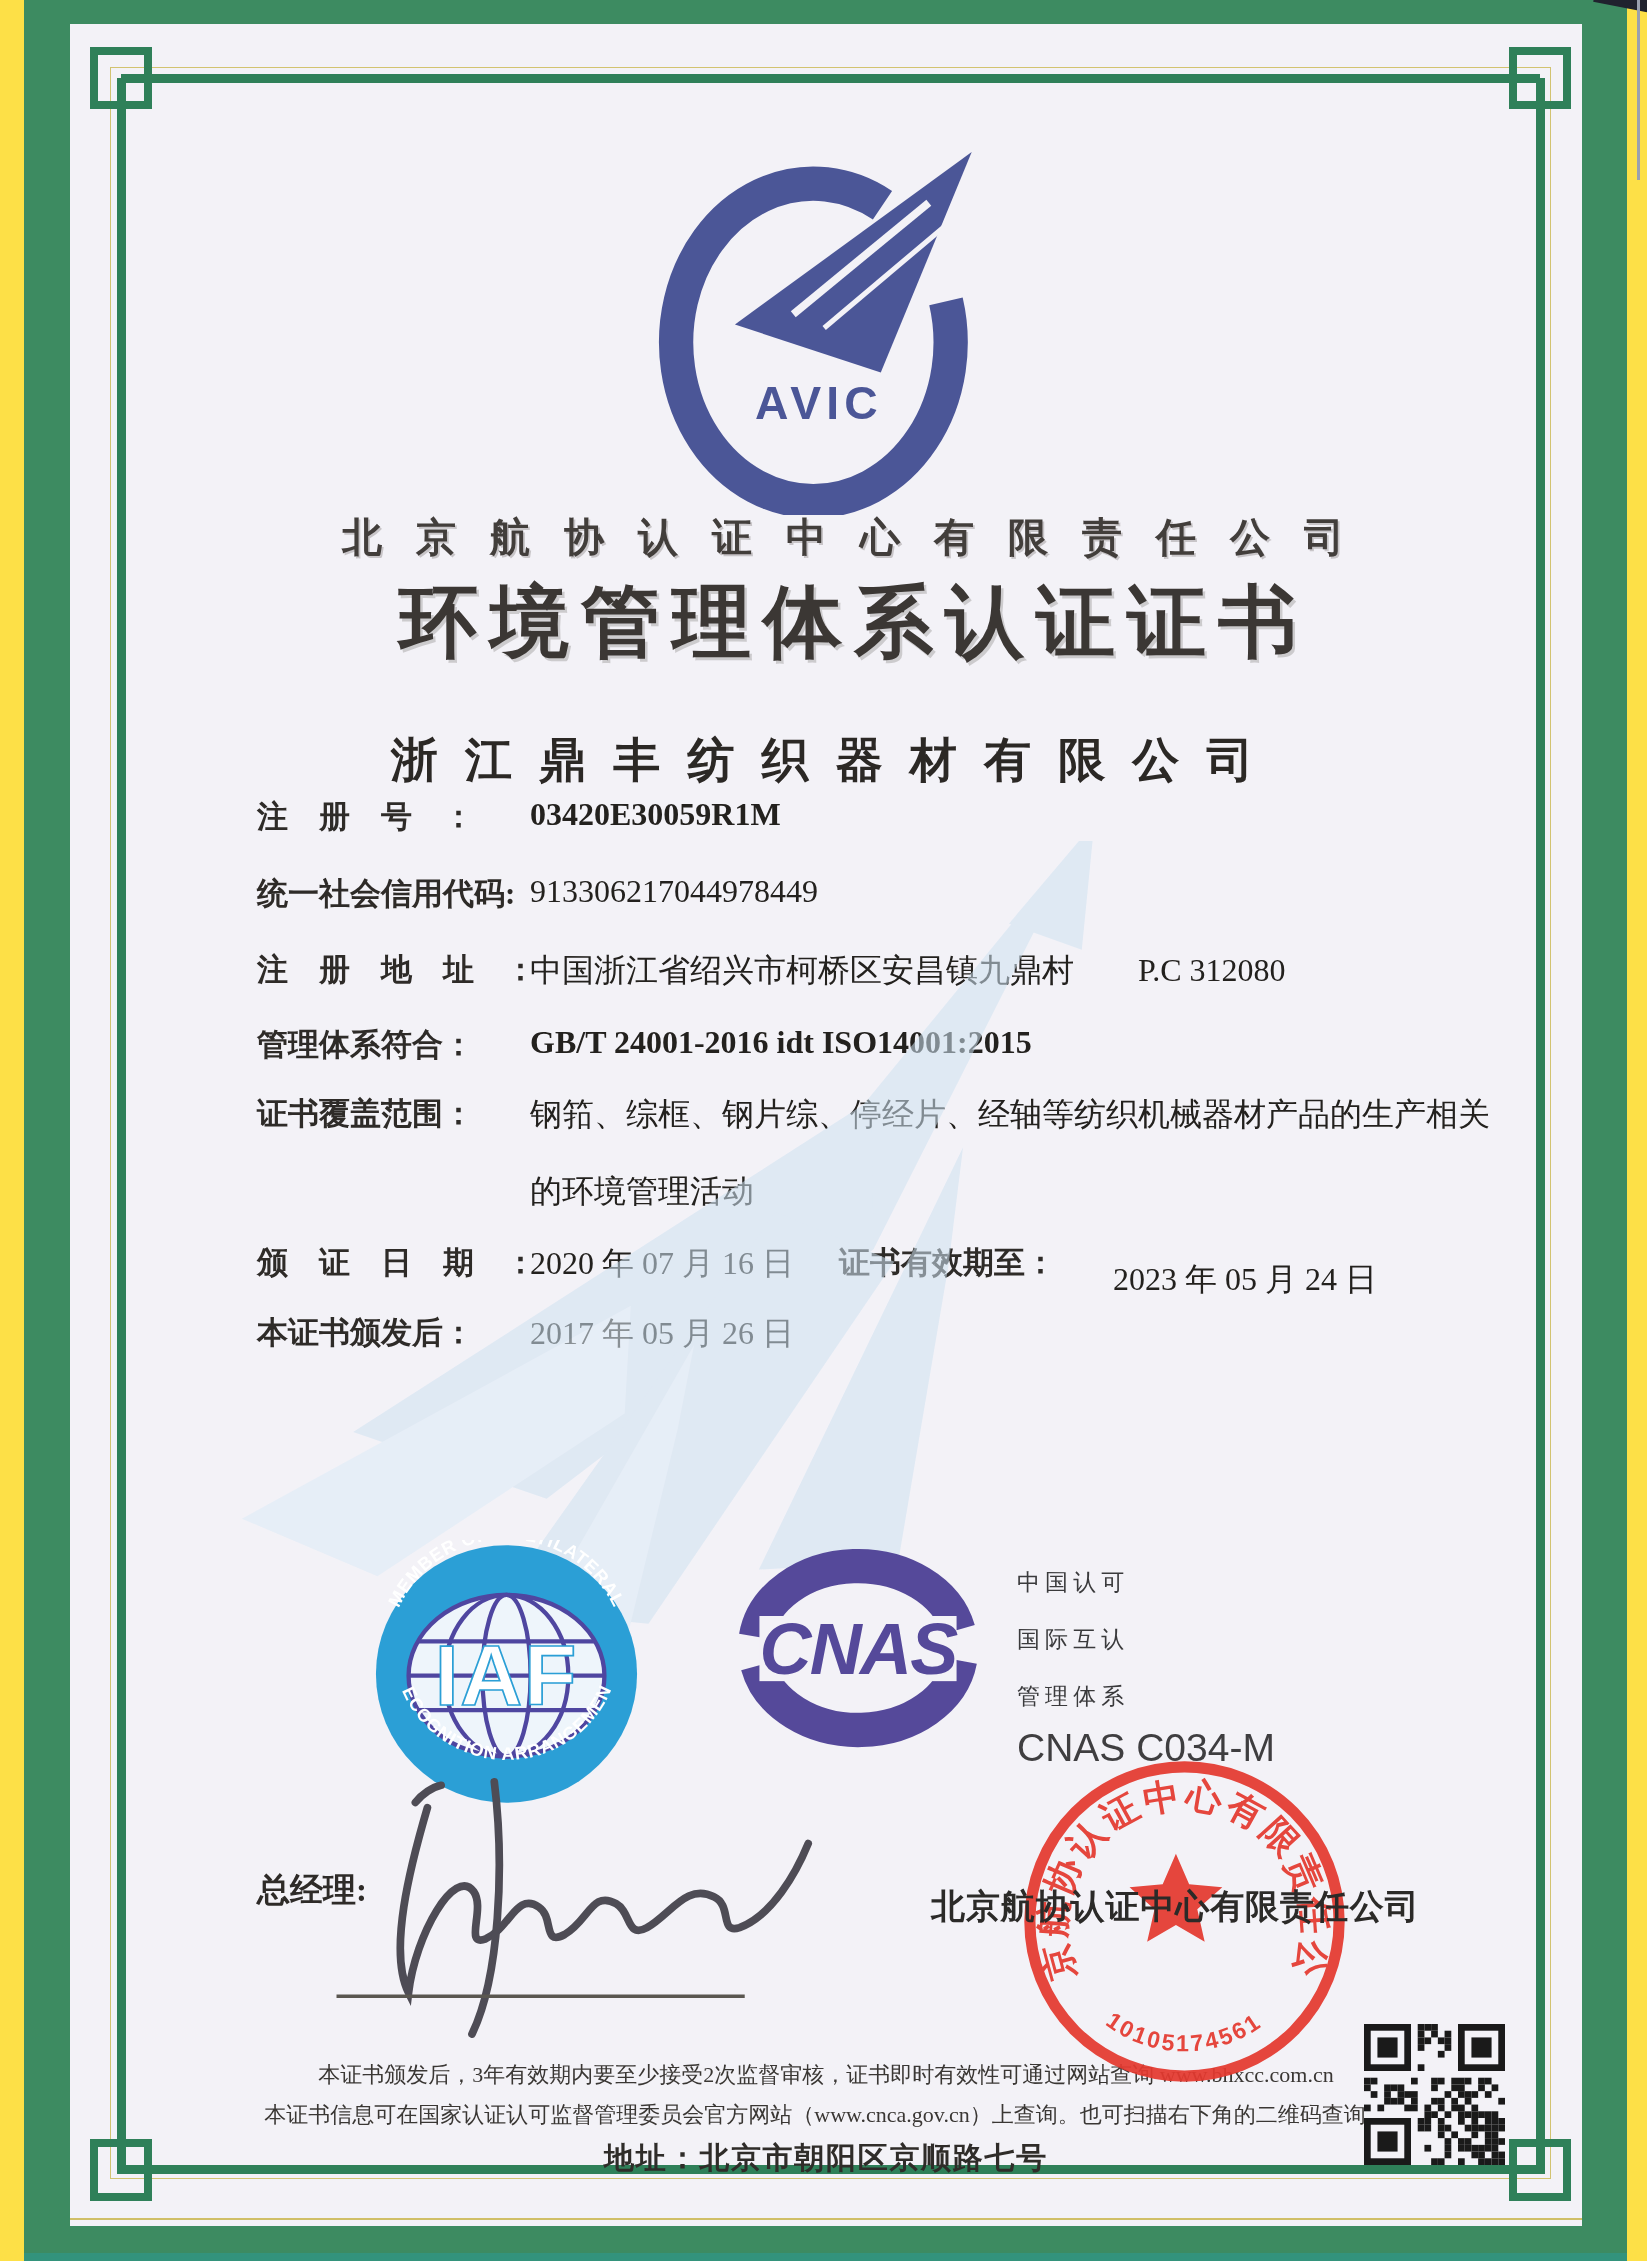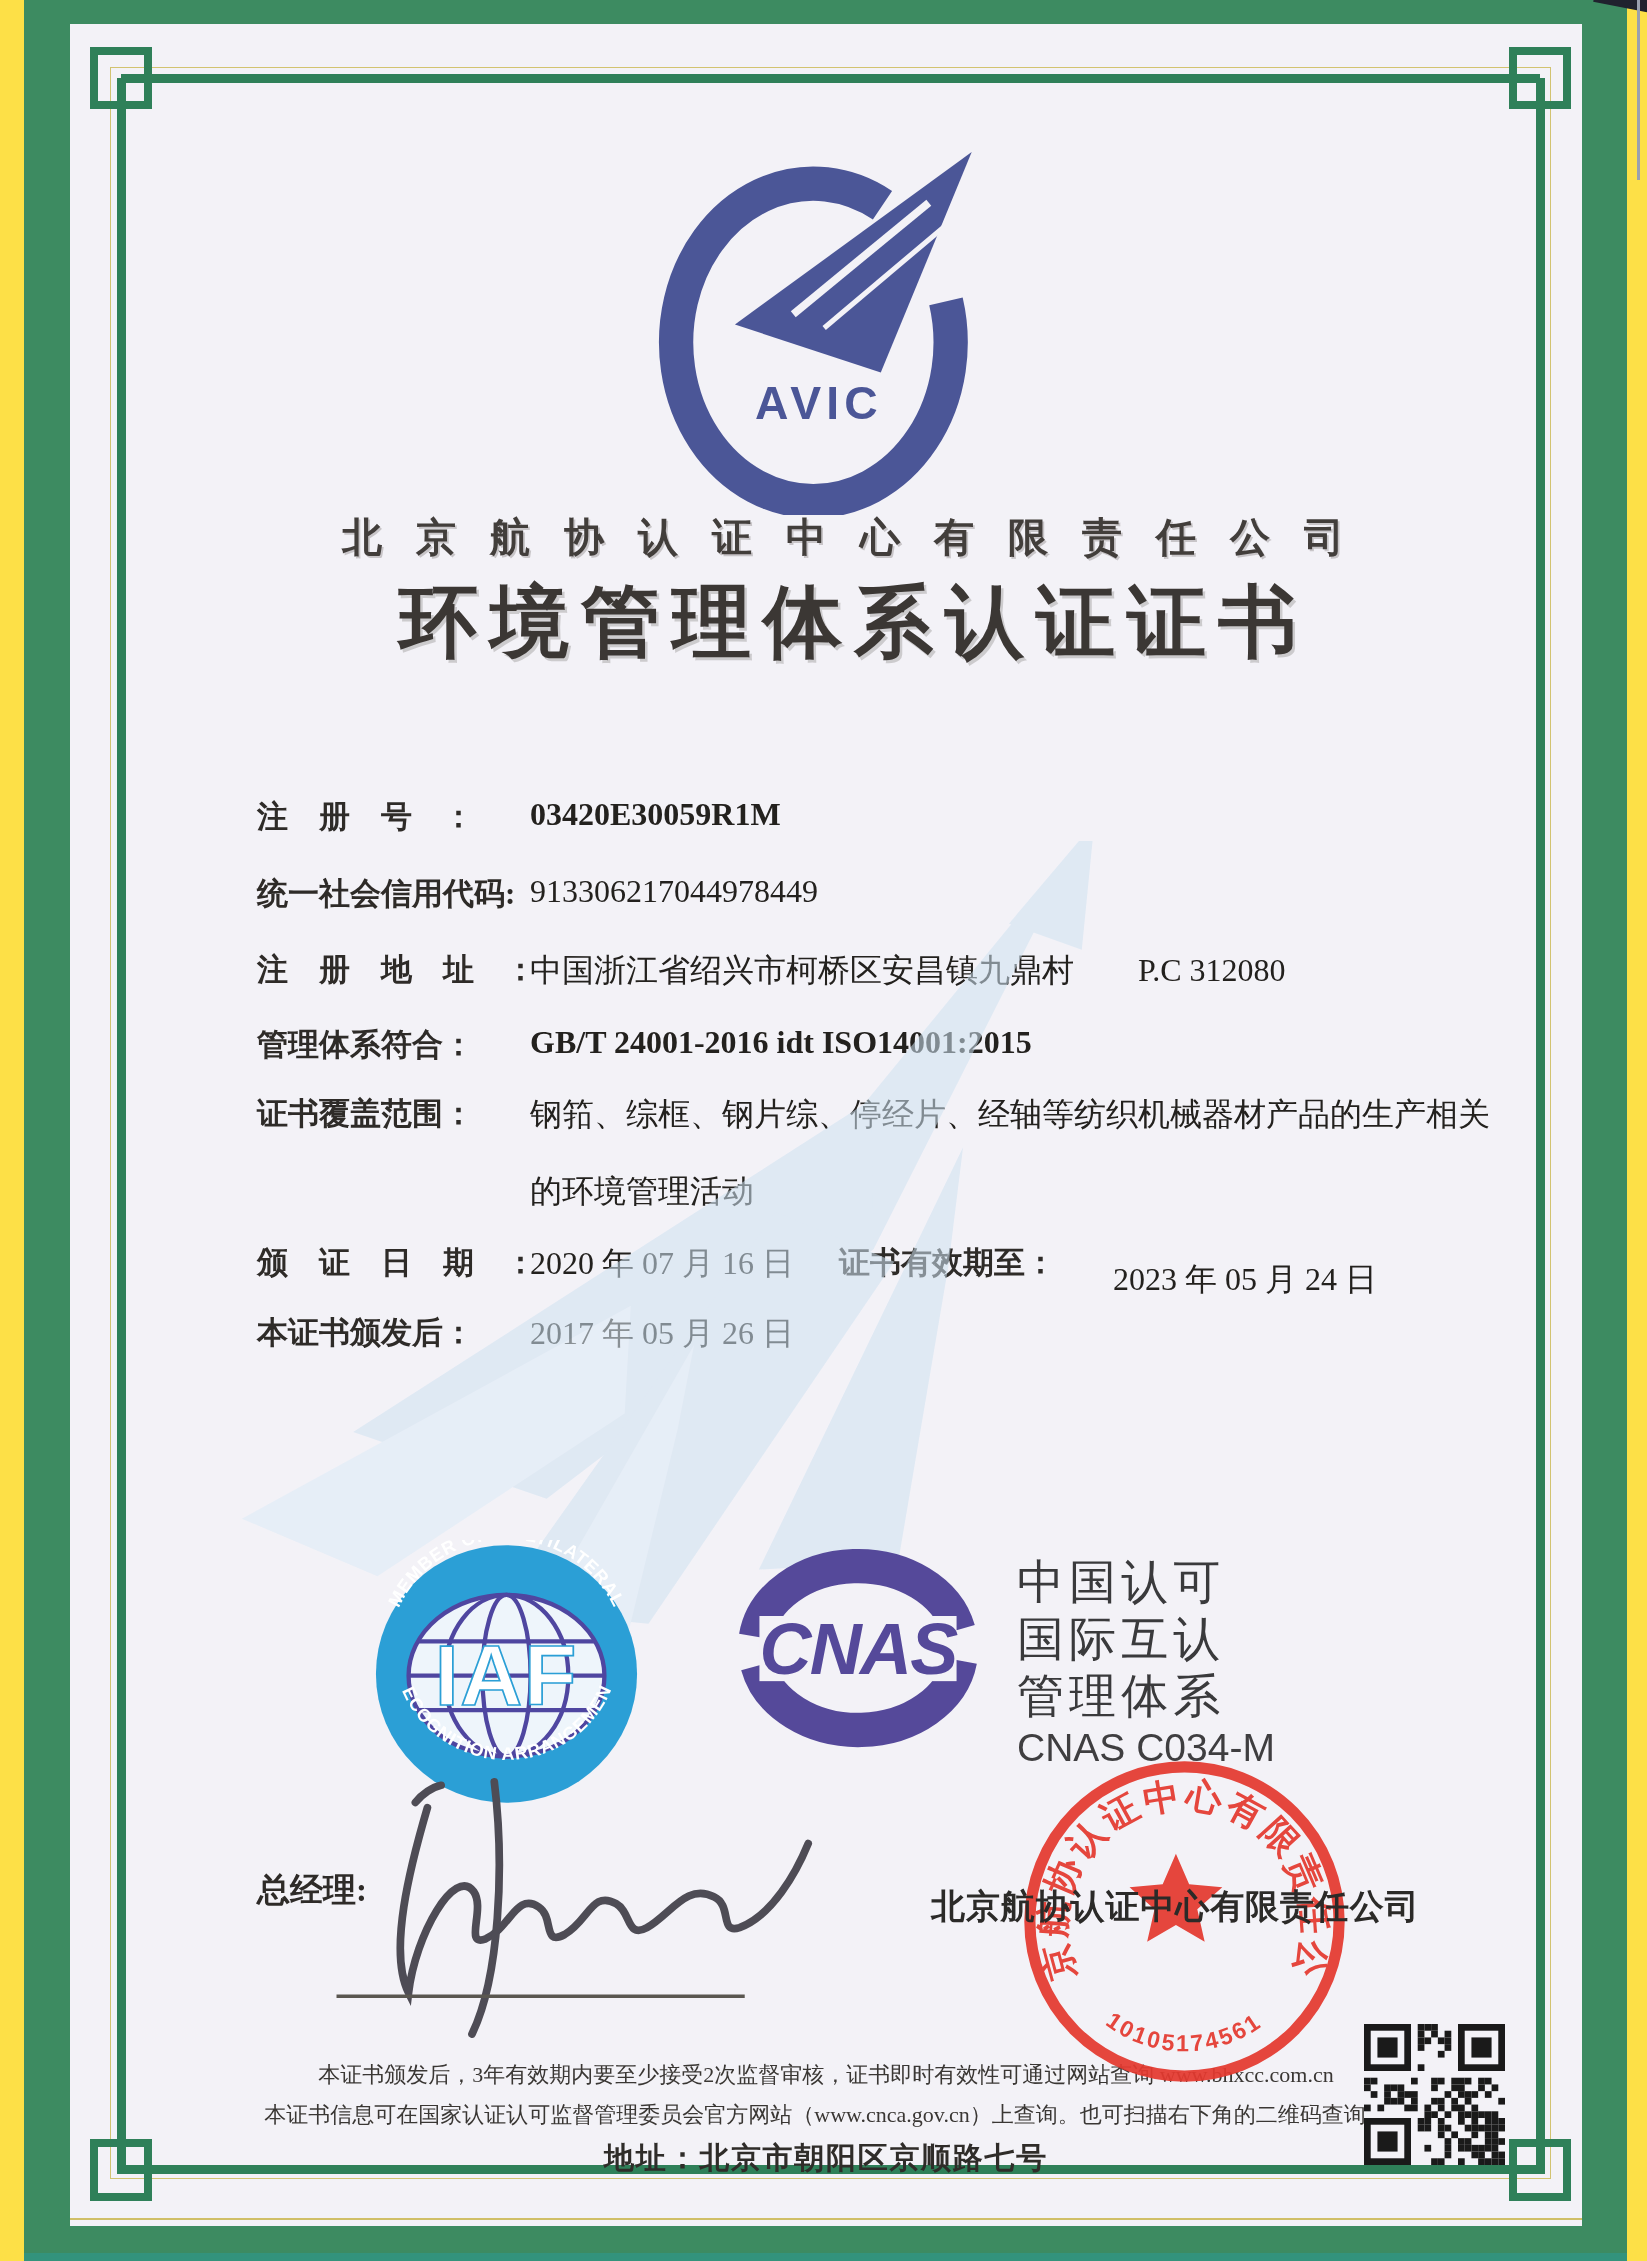--- a/index.html
+++ b/index.html
@@ -29,21 +29,21 @@
   .row-label{left:257px;font-size:31px;font-weight:700;color:#2e2b28;white-space:nowrap;}
   .row-value{left:530px;font-size:32px;color:#23211e;white-space:nowrap;}
   .bold{font-weight:700;}
   #lbl-valid{left:839px;}
   #val-valid{left:1113px;margin-top:16px;}
 
   .cn-serif{font-family:"Liberation Serif","DejaVu Serif",serif;}
   .en-sans{font-family:"Liberation Sans","DejaVu Sans",sans-serif;}
 
   #accred-text div{white-space:nowrap;}
-  .accred-cn{font-size:47px;letter-spacing:5.1px;color:#3a3a3c;line-height:57px;}
+  .accred-cn{font-size:23px;letter-spacing:5.1px;color:#3a3a3c;line-height:57px;}
   .accred-en{font-size:39px;color:#3f3e40;line-height:46px;letter-spacing:0px;}
 
   #gm-label{left:257px;top:1868px;font-size:33px;font-weight:700;color:#2e2b28;}
   #seal-org{left:931px;top:1884px;width:515px;font-size:34px;font-weight:700;color:#2b2a28;
             letter-spacing:0.9px;z-index:6;white-space:nowrap;}
   #footnote{top:2055px;font-size:22px;color:#3a3734;line-height:40px;z-index:3;}
   #address{top:2138px;font-size:30px;font-weight:700;letter-spacing:1.7px;color:#2f2c29;}
   svg text{user-select:none;}
 </style>
 </head>
@@ -86,20 +86,21 @@
   <svg class="abs" style="left:656px;top:146px;z-index:2;" width="326" height="369" viewBox="0 0 380 430">
     <path d="M264,69 A160,185 0 1 0 338,181" fill="none" stroke="#4b5697" stroke-width="40"></path>
     <polygon points="368,7 92,208 262,264" fill="#4b5697"></polygon>
     <path d="M160,196 L318,66" stroke="#f3f2f7" stroke-width="9" fill="none"></path>
     <path d="M196,212 L336,94" stroke="#f3f2f7" stroke-width="6" fill="none"></path>
     <text x="190" y="318" text-anchor="middle" font-size="54" font-weight="bold" letter-spacing="6" fill="#4b5697" class="en-sans">AVIC</text>
   </svg>
 
   <div class="abs center" id="org-line">北京航协认证中心有限责任公司</div>
   <div class="abs center" id="cert-title">环境管理体系认证证书</div>
+  <div class="abs center" id="company">浙 江 鼎 丰 纺 织 器 材 有 限 公 司</div>
 
   <div class="abs row-label" style="top:796px;">注　册　号　：</div>
   <div class="abs row-value bold" style="top:796px;text-align:right;">03420E30059R1M</div>
 
   <div class="abs row-label" style="top:873px;">统一社会信用代码:</div>
   <div class="abs row-value" style="top:873px;">913306217044978449</div>
 
   <div class="abs row-label" style="top:949px;">注　册　地　址　：</div>
   <div class="abs row-value" style="top:949px;">中国浙江省绍兴市柯桥区安昌镇九鼎村　　P.C 312080</div>
 

